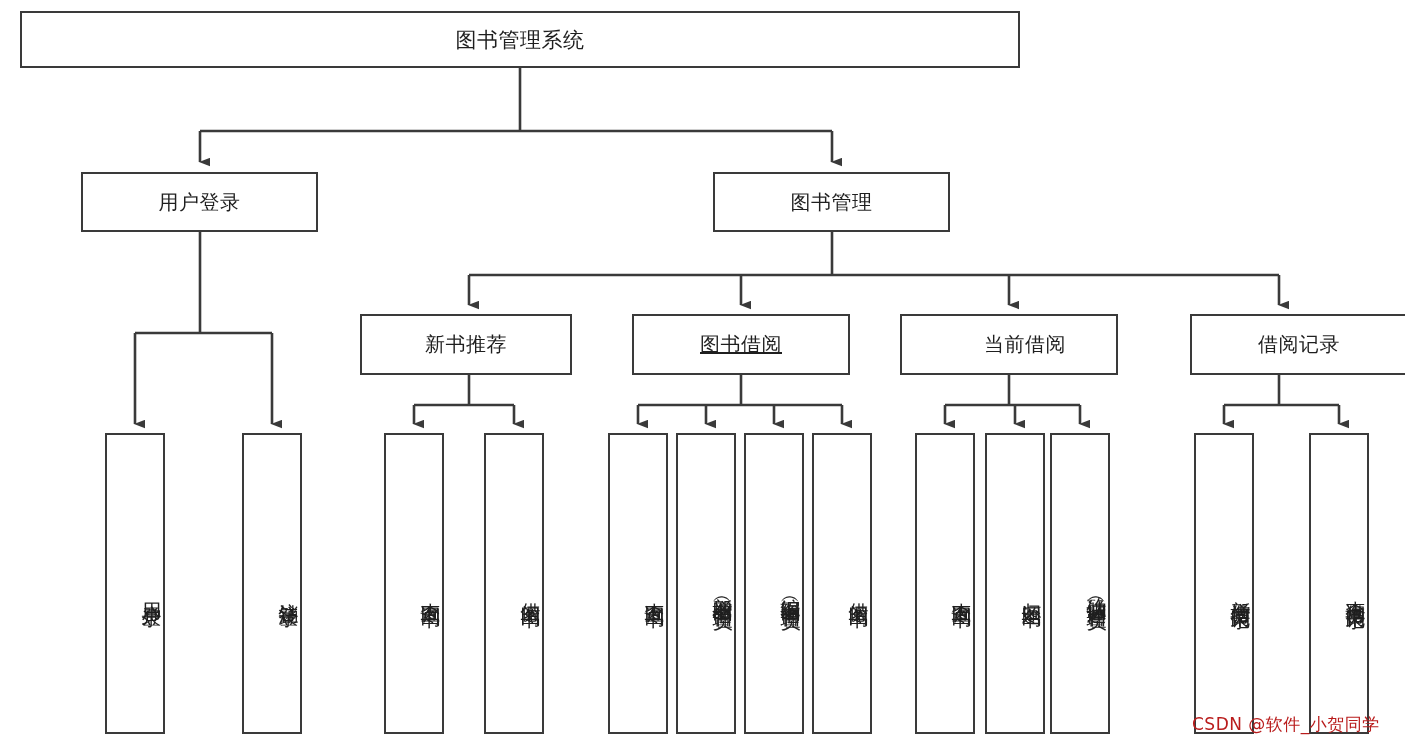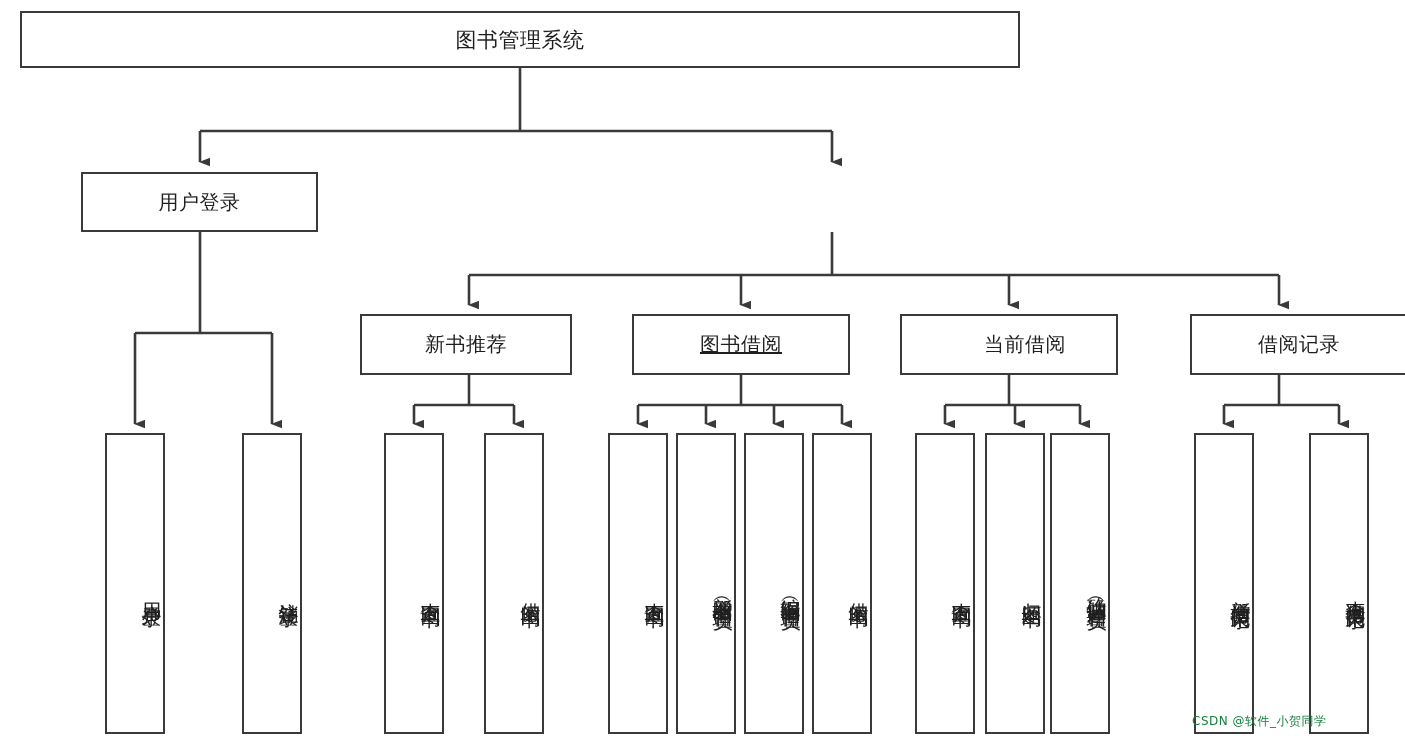--- a/index.html
+++ b/index.html
@@ -41,22 +41,22 @@
     writing-mode:vertical-rl;
     text-orientation:upright;
     line-height:1.18;
     padding-top:14px;
     align-items:flex-start;
     justify-content:center;
     letter-spacing:2px;
   }
   .watermark{
     position:absolute;
-    font-size:12px;
-    color:#15803d;
+    font-size:17px;
+    color:#b91c1c;
     white-space:nowrap;
     letter-spacing:0.5px;
   }
 </style>
 </head>
 <body>
 
 <div id="canvas">
 
   <svg id="wires" viewBox="0 0 1405 747" xmlns="http://www.w3.org/2000/svg">
@@ -105,20 +105,21 @@
       <path d="M1279,375 L1279,405"></path>
       <path d="M1224,405 L1339,405"></path>
       <path d="M1224,405 L1224,424" marker-end="url(#arrow)"></path>
       <path d="M1339,405 L1339,424" marker-end="url(#arrow)"></path>
     </g>
   </svg>
 
   <div class="node root" style="left:20px;top:11px;width:1000px;height:57px;">图书管理系统</div>
 
   <div class="node lvl2" style="left:81px;top:172px;width:237px;height:60px;">用户登录</div>
+  <div class="node lvl2" style="left:713px;top:172px;width:237px;height:60px;">图书管理</div>
 
   <div class="node lvl3" style="left:360px;top:314px;width:212px;height:61px;">新书推荐</div>
   <div class="node lvl3" style="left:632px;top:314px;width:218px;height:61px;text-decoration:underline;">图书借阅</div>
   <div class="node lvl3" style="left:900px;top:314px;width:218px;height:61px;padding-left:32px;">当前借阅</div>
   <div class="node lvl3" style="left:1170px;top:314px;width:218px;height:61px;margin-left:20px;">借阅记录</div>
 
   <div class="node leaf" style="left:105px;top:433px;width:60px;height:301px;">用户登录</div>
   <div class="node leaf" style="left:242px;top:433px;width:60px;height:301px;">注销登录</div>
 
   <div class="node leaf" style="left:384px;top:433px;width:60px;height:301px;">查询图书</div>

